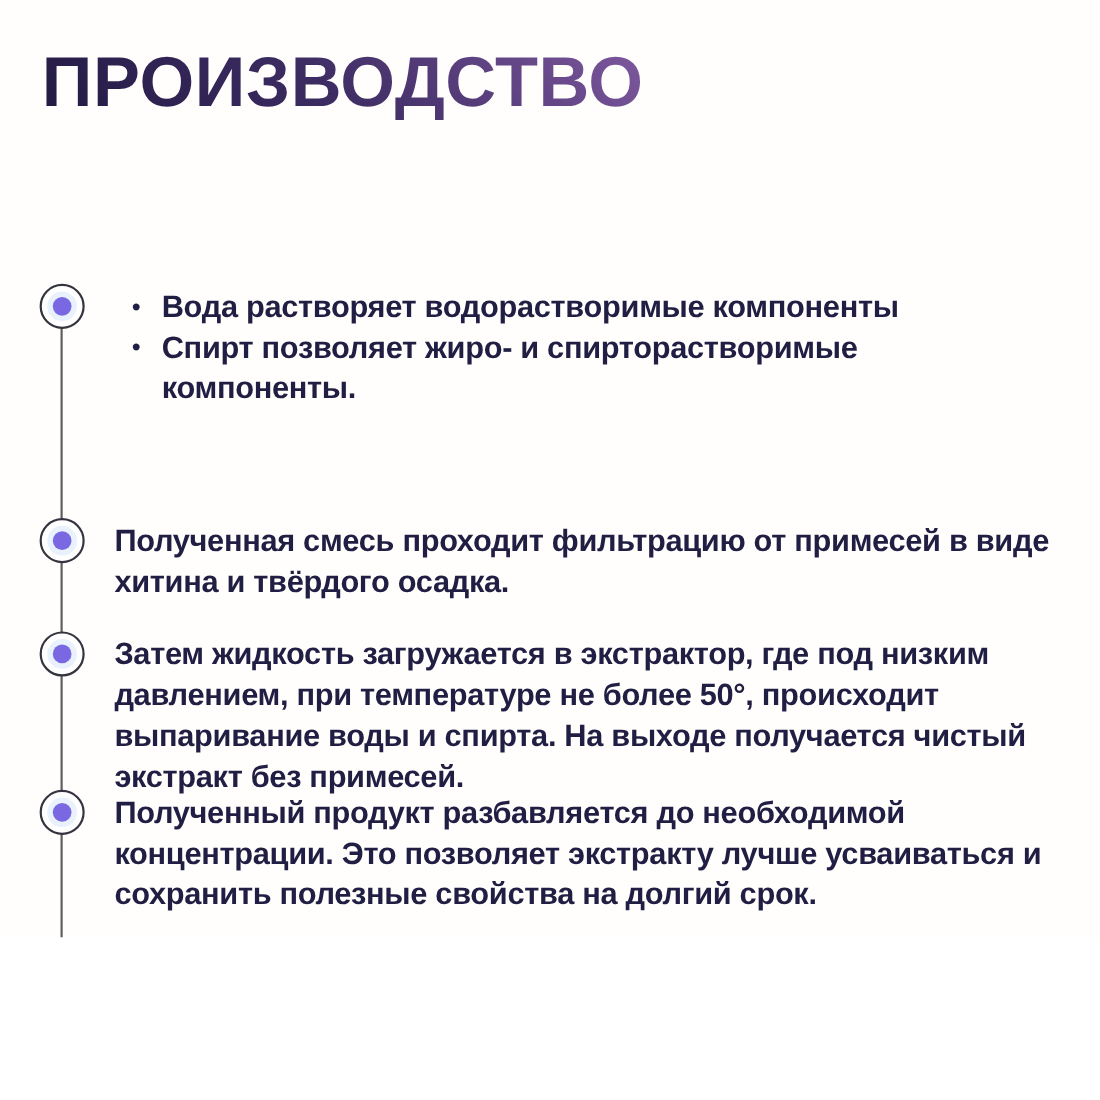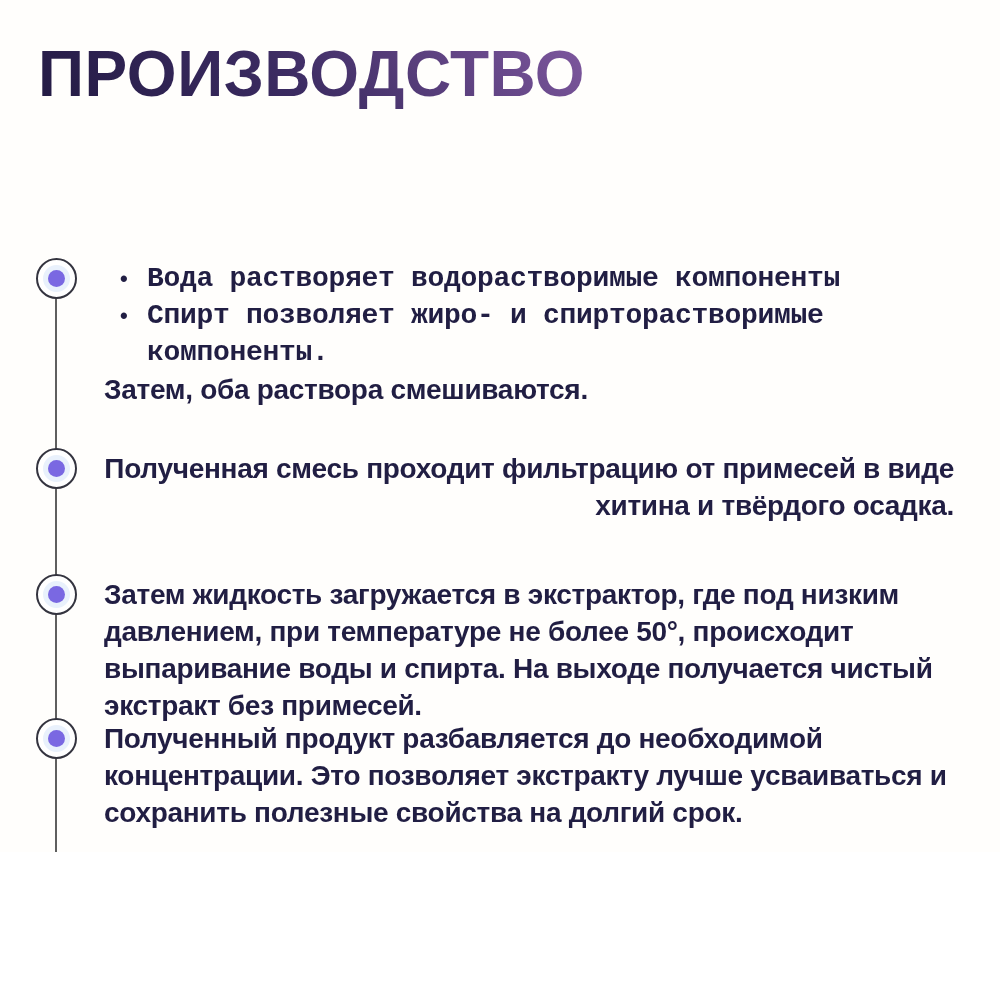--- a/index.html
+++ b/index.html
@@ -45,21 +45,21 @@
     position: absolute;
     left: 104px;
     width: 850px;
     font-size: 28px;
     line-height: 37px;
     font-weight: 600;
     letter-spacing: -0.3px;
     color: var(--body, #211e43);
   }
   .t-item:nth-of-type(1) { top: 260px; }
-  .t-item:nth-of-type(2) { top: 450px; text-align: right; }
+  .t-item:nth-of-type(2) { top: 473px; }
   .t-item:nth-of-type(3) { top: 576px; }
   .t-item:nth-of-type(4) { top: 720px; }
 
   .t-text, .t-footer { margin: 0; }
 
   
   .marker {
     position: absolute;
     left: -68px;
     top: -2px;
@@ -93,21 +93,21 @@
   .t-bullets { margin: 0; padding: 0; list-style: none; }
   .t-bullet { display: flex; }
   .b-glyph {
     flex: none;
     width: 43px;
     padding-left: 16px;
     box-sizing: border-box;
     font-size: 22px;
     line-height: 37px;
   }
-  .b-text { flex: 1; font-family: Liberation Mono, monospace; }
+  .b-text { flex: 1; }
 </style>
 </head>
 <body>
 
 <div class="page" style="--bg: #fffefc; --g1: #221a42; --g2: #3b2b61; --g3: #8059a0; --body: #211e43; --line: #5f5f5f; --mborder: #34343f; --mfill: #ffffff; --halo: #e9f1fc; --dot: #7a68e2;">
   <h1 class="page-title"><span>ПРОИЗВОДСТВО</span><br></h1>
 
   <div class="tl-line"></div>
 
   <div id="items">
@@ -120,21 +120,20 @@
     <ul class="t-bullets">
           <li class="t-bullet">
             <span class="b-glyph">•</span>
             <span class="b-text">Вода растворяет водорастворимые компоненты</span>
           </li>
           <li class="t-bullet">
             <span class="b-glyph">•</span>
             <span class="b-text">Спирт позволяет жиро- и спирторастворимые компоненты.</span>
           </li>
         </ul>
-    <p class="t-footer">Затем, оба раствора смешиваются.</p>
   </div>
       <div class="t-item">
     <div class="marker">
       <div class="halo">
         <div class="dot"></div>
       </div>
     </div>
     <p class="t-text">Полученная смесь проходит фильтрацию от примесей в виде хитина и твёрдого осадка.</p>
 
   </div>

